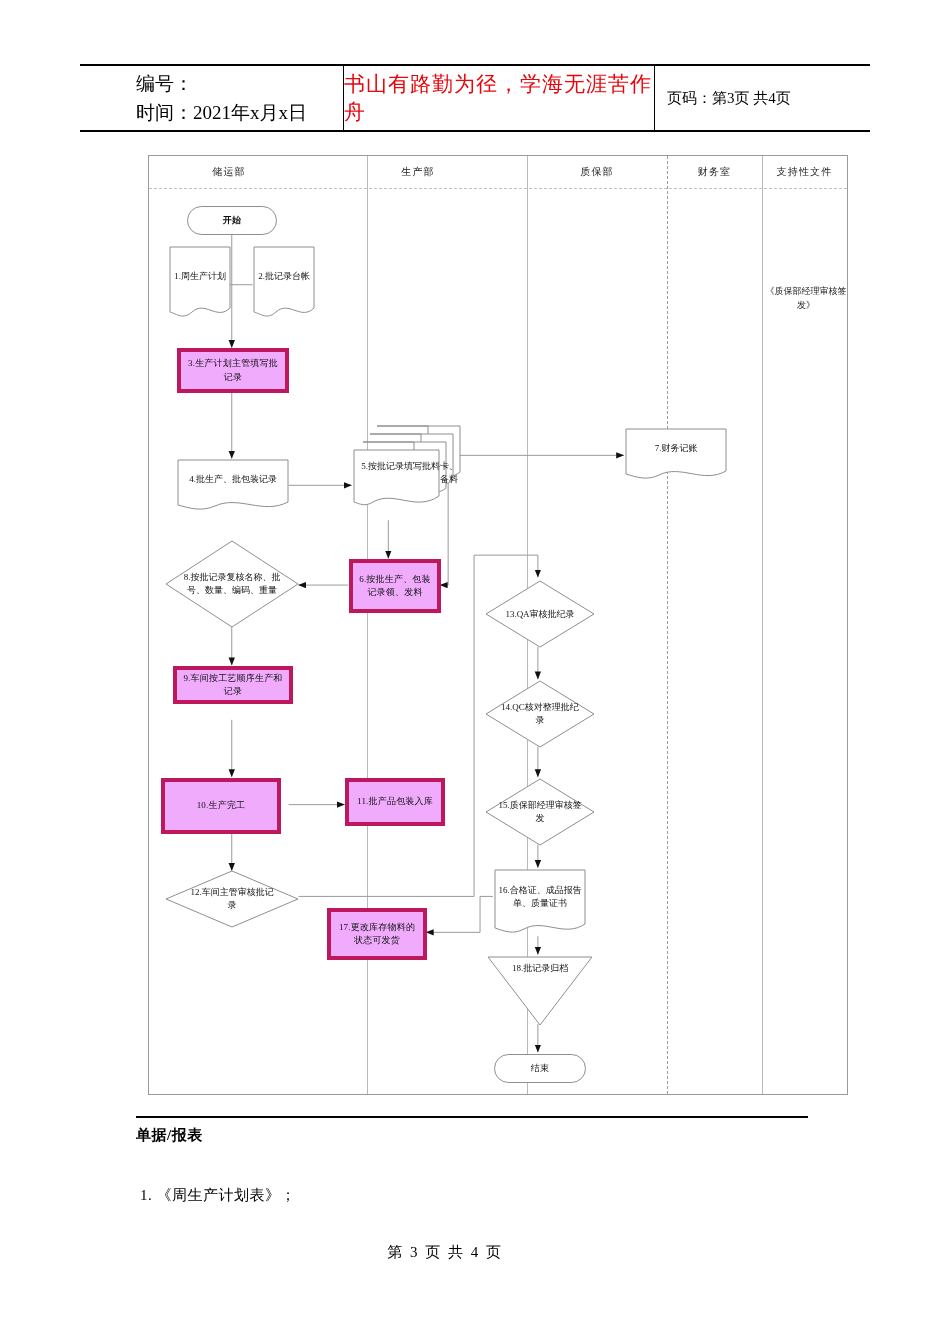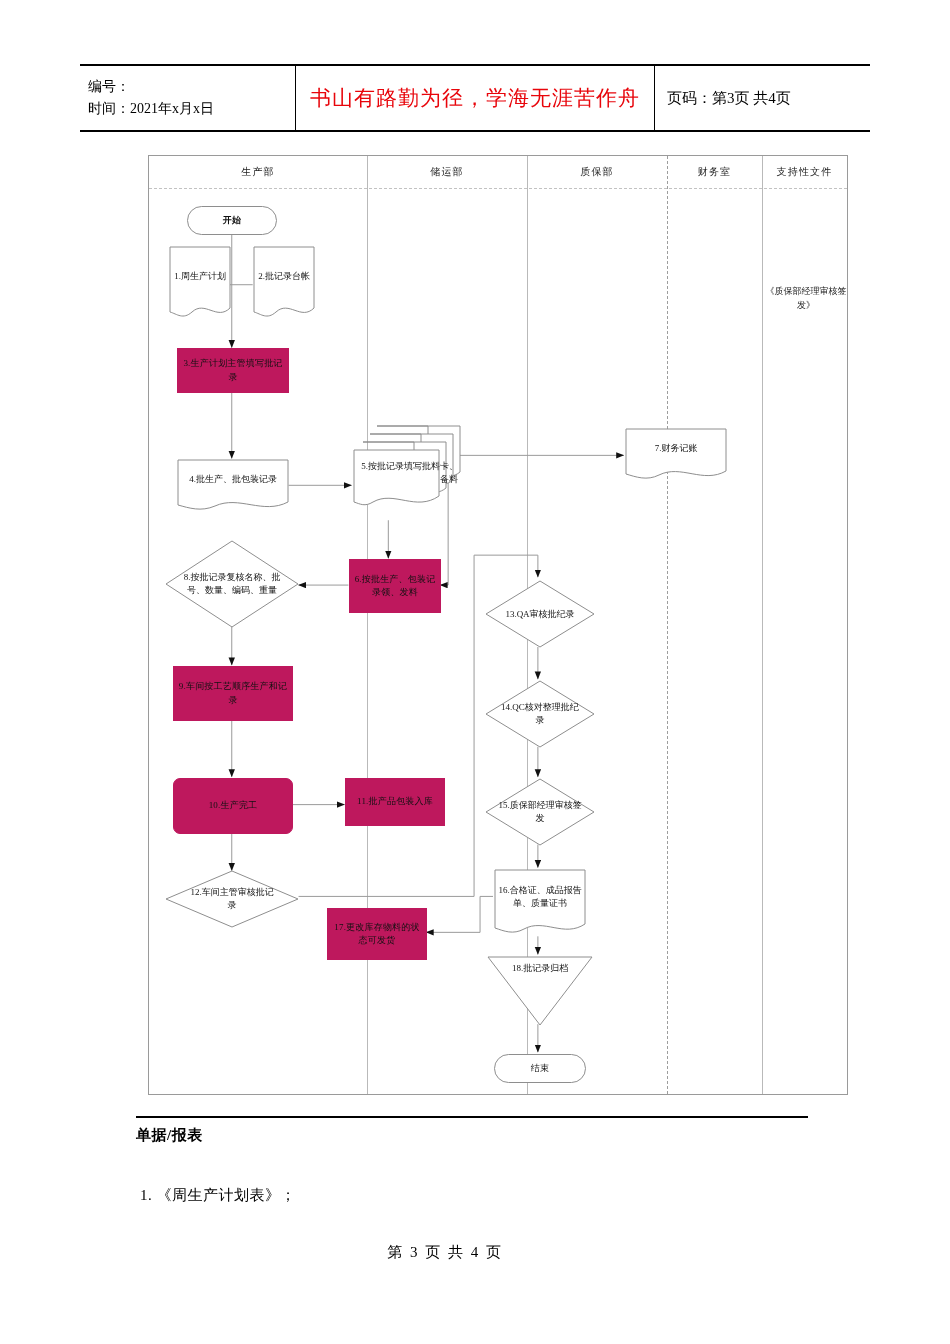--- a/index.html
+++ b/index.html
@@ -31,22 +31,23 @@
   .hdr-cell {
     display: flex;
     flex-direction: column;
     justify-content: center;
     box-sizing: border-box;
   }
   .hdr-left {
     width: 216px;
     padding-left: 8px;
     border-right: 1.5px solid #000;
-    font-size: 14px;
+    font-size: 19px;
     line-height: 1.55;
+    margin-left: 48px;
   }
   .hdr-mid {
     flex: 1;
     border-right: 1.5px solid #000;
     align-items: center;
     justify-content: center;
     color: #e8050b;
     font-size: 21px;
     font-weight: normal;
     letter-spacing: 1px;
@@ -117,22 +118,22 @@
     justify-content: center;
     text-align: center;
     font-size: 9px;
     line-height: 1.45;
     color: #111;
     letter-spacing: 0.2px;
     font-family: "Liberation Serif", "DejaVu Serif", serif;
     padding: 2px 4px;
   }
   .rect {
-    border: 1px solid #be185d;
-    background: #be185d;
+    border: 4px solid #be185d;
+    background: #f0abfc;
   }
   .terminator {
     border: 1px solid #8e8e8e;
     border-radius: 18px;
     background: #fff;
   }
   .diamond-wrap {
     position: absolute;
   }
   .diamond-wrap .dshape {
@@ -235,22 +236,22 @@
     <div>编号：</div>
     <div>时间：2021年x月x日</div>
   </div>
   <div class="hdr-cell hdr-mid">书山有路勤为径，学海无涯苦作舟</div>
   <div class="hdr-cell hdr-right">页码：第3页 共4页</div>
 </div>
 
 <div class="chart-frame">
 
   <div class="lane-header-row">
+    <div class="lane-title lane-w2">储运部</div>
     <div class="lane-title lane-w1">生产部</div>
-    <div class="lane-title lane-w2">储运部</div>
     <div class="lane-title lane-w3">质保部</div>
     <div class="lane-title lane-w4">财务室</div>
     <div class="lane-title lane-w5">支持性文件</div>
   </div>
 
   <div class="vsep" style="left:218px;"></div>
   <div class="vsep" style="left:378px;"></div>
   <div class="vsep dashed" style="left:518px;"></div>
   <div class="vsep" style="left:613px;"></div>
   <div class="hsep" style="top:32px;"></div>
@@ -347,23 +348,23 @@
     <div class="dlabel">7.财务记账</div>
   </div>
 
   <div class="diamond-wrap" style="left:16px; top:384px; width:134px; height:88px;">
     <svg class="dshape" viewBox="0 0 134 88" preserveAspectRatio="none">
       <polygon points="67,1 133,44 67,87 1,44" fill="#fff" stroke="#8e8e8e" stroke-width="1"></polygon>
     </svg>
     <div class="dlabel" style="padding:0 14px; box-sizing:border-box;">8.按批记录复核名称、批号、数量、编码、重量</div>
   </div>
 
-  <div class="node rect" style="left:24px; top:510px; width:120px; height:55px;">9.车间按工艺顺序生产和记录</div>
-
-  <div class="node rect" style="left:24px; top:622px; width:120px; height:56px;border-radius:7px;">10.生产完工</div>
+  <div class="node rect" style="left:24px; top:510px; width:120px; height:38px;">9.车间按工艺顺序生产和记录</div>
+
+  <div class="node rect" style="left:12px; top:622px; width:120px; height:56px;">10.生产完工</div>
 
   <div class="node rect" style="left:196px; top:622px; width:100px; height:48px;">11.批产品包装入库</div>
 
   <div class="diamond-wrap" style="left:16px; top:714px; width:134px; height:58px;">
     <svg class="dshape" viewBox="0 0 134 58" preserveAspectRatio="none">
       <polygon points="67,1 133,29 67,57 1,29" fill="#fff" stroke="#8e8e8e" stroke-width="1"></polygon>
     </svg>
     <div class="dlabel" style="padding:0 22px; box-sizing:border-box;">12.车间主管审核批记录</div>
   </div>
 

